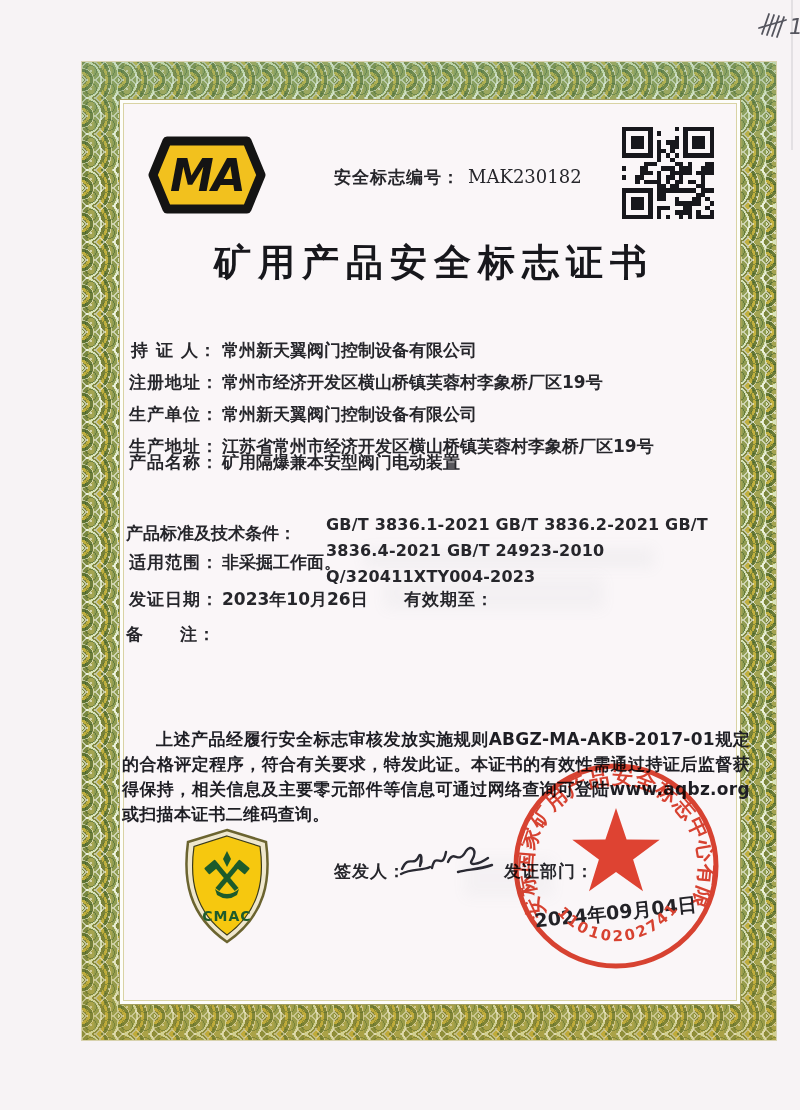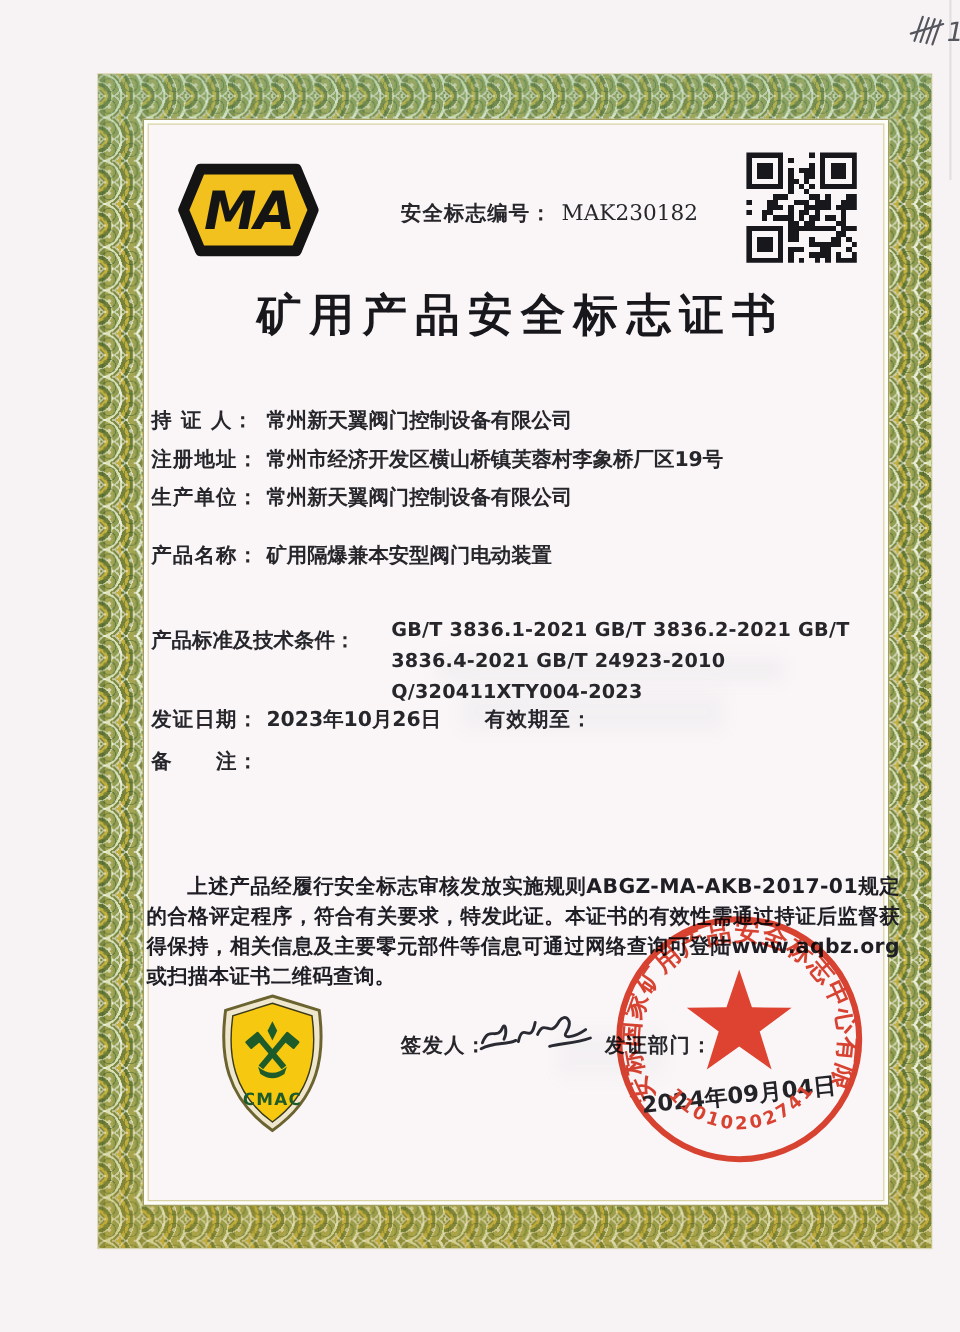--- a/index.html
+++ b/index.html
@@ -35,21 +35,21 @@
   .qr{position:absolute;left:588px;top:127px;width:92px;height:92px;fill:#17171c;}
   .hand-mark{position:absolute;left:722px;top:8px;width:64px;height:42px;}
 
   .title{position:absolute;left:0;top:238px;width:800px;text-align:center;
     font-size:37px;font-weight:bold;letter-spacing:7px;color:#17171c;}
 
   
   .frow{position:absolute;left:92px;display:flex;align-items:flex-start;white-space:nowrap;}
   .lbl{font-weight:bold;font-size:17px;letter-spacing:1px;flex:none;}
   .val{font-weight:bold;font-size:17px;}
-  .lblw{width:96px;}
+  .lblw{width:96px;text-align:center;}
   .r0{top:339px}.r1{top:371px}.r2{top:403px}.r3{top:435px}.r4{top:451px}.r5{top:485px}
   .r6{top:512px}.r7{top:551px}.r8{top:588px}.r9{top:623px}
   .r6 .lbl{width:200px;margin-top:10px;letter-spacing:0;}
   .r6 .val{white-space:normal;width:408px;font-size:16px;line-height:26px;letter-spacing:.2px;}
   .dates .dval{font-weight:bold;font-size:17px;width:182px;}
   .dates .lbl2{font-weight:bold;font-size:17px;letter-spacing:1px;margin-left:0px;width:110px;}
 
   
   .statement{position:absolute;left:88px;top:727px;width:628px;
     font-size:17px;font-weight:bold;line-height:25px;text-align:justify;
@@ -330,27 +330,35 @@
     <span class="val">常州新天翼阀门控制设备有限公司</span>
   </div>
   <div class="frow r1">
     <span class="lbl lblw">注册地址：</span>
     <span class="val">常州市经济开发区横山桥镇芙蓉村李象桥厂区19号</span>
   </div>
   <div class="frow r2">
     <span class="lbl lblw">生产单位：</span>
     <span class="val">常州新天翼阀门控制设备有限公司</span>
   </div>
+  <div class="frow r3">
+    <span class="lbl lblw">生产地址：</span>
+    <span class="val">江苏省常州市经济开发区横山桥镇芙蓉村李象桥厂区19号</span>
+  </div>
   <div class="frow r4">
     <span class="lbl lblw">产品名称：</span>
     <span class="val">矿用隔爆兼本安型阀门电动装置</span>
   </div>
   <div class="frow r6">
     <span class="lbl">产品标准及技术条件：</span>
     <span class="val">GB/T 3836.1-2021 GB/T 3836.2-2021 GB/T 3836.4-2021 GB/T 24923-2010 Q/320411XTY004-2023</span>
+  </div>
+  <div class="frow r7">
+    <span class="lbl lblw">适用范围：</span>
+    <span class="val">非采掘工作面。</span>
   </div>
   <div class="frow r8 dates">
     <span class="lbl lblw">发证日期：</span>
     <span class="dval">2023年10月26日</span>
     <span class="lbl2">有效期至：</span>
   </div>
   <div class="frow r9">
     <span class="lbl">备　　注：</span>
   </div>
 

